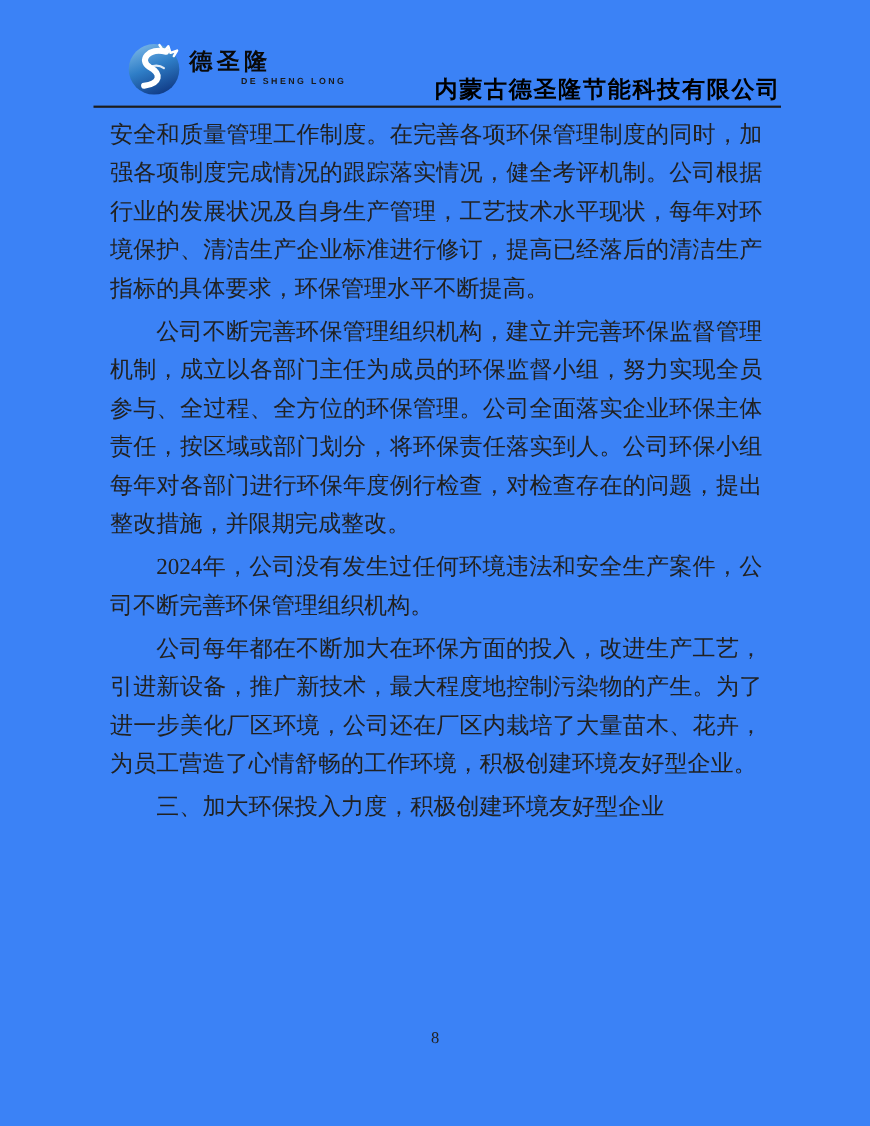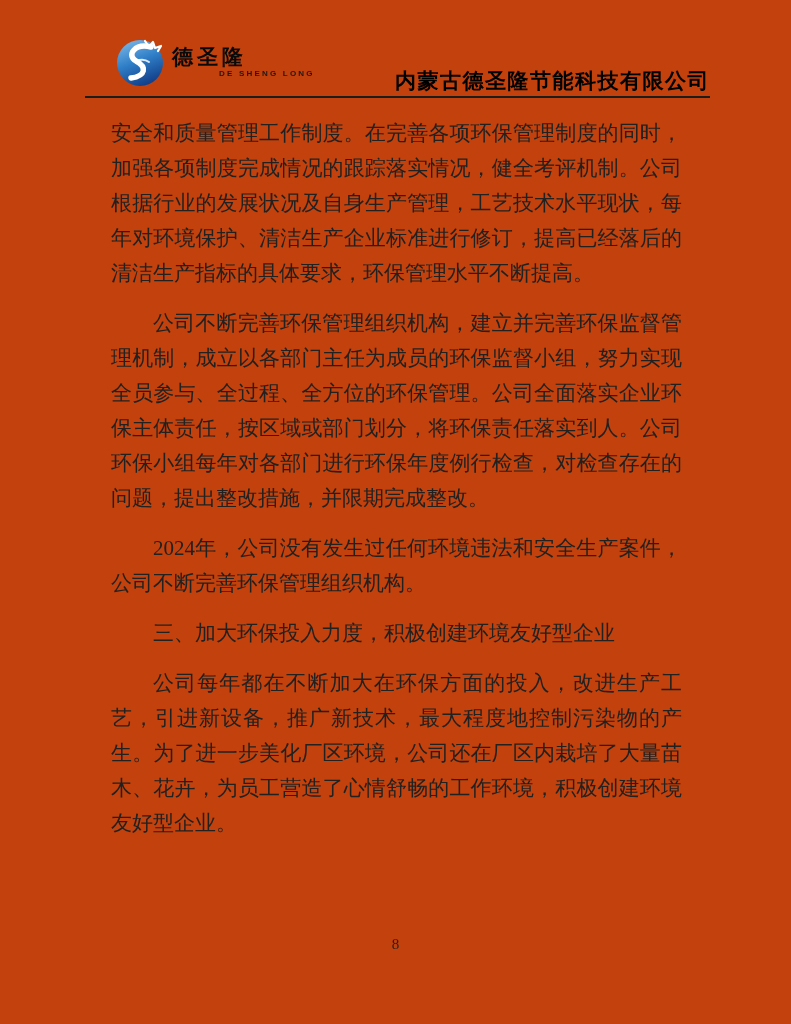--- a/index.html
+++ b/index.html
@@ -1,20 +1,20 @@
 <!DOCTYPE html>
 <html><head>
 <meta charset="utf-8">
 <style>
   html, body { margin: 0; padding: 0; background: #ffffff; }
   .page {
     position: relative;
     width: 791px;
     height: 1024px;
-    background: #c2410c;
+    background: #3b82f6;
     overflow: hidden;
     font-family: "Liberation Serif", serif;
     color: #1f1f1f;
   }
   
   .logo-block {
     position: absolute;
     left: 115px;
     top: 35px;
     display: flex;
@@ -62,21 +62,21 @@
     position: absolute;
     left: 96px;
     top: 101px;
     width: 601px;
     font-size: 21px;
     line-height: 35px;
     text-align: justify;
     text-justify: inter-ideograph;
     color: #212121;
   }
-  .body-text p { margin: 15px; padding: 0; text-indent: 2em; }
+  .body-text p { margin: 4px; padding: 0; text-indent: 2em; }
   .body-text p.first { text-indent: 0; }
   
   .page-number {
     position: absolute;
     left: 0;
     right: 0;
     top: 936px;
     text-align: center;
     font-size: 15px;
     color: #222222;
@@ -109,19 +109,19 @@
   </div>
 
   <div class="company-name">内蒙古德圣隆节能科技有限公司</div>
 
   <div class="header-rule"></div>
 
   <div class="body-text">
     <p class="first">安全和质量管理工作制度。在完善各项环保管理制度的同时，加强各项制度完成情况的跟踪落实情况，健全考评机制。公司根据行业的发展状况及自身生产管理，工艺技术水平现状，每年对环境保护、清洁生产企业标准进行修订，提高已经落后的清洁生产指标的具体要求，环保管理水平不断提高。</p>
     <p>公司不断完善环保管理组织机构，建立并完善环保监督管理机制，成立以各部门主任为成员的环保监督小组，努力实现全员参与、全过程、全方位的环保管理。公司全面落实企业环保主体责任，按区域或部门划分，将环保责任落实到人。公司环保小组每年对各部门进行环保年度例行检查，对检查存在的问题，提出整改措施，并限期完成整改。</p>
     <p>2024年，公司没有发生过任何环境违法和安全生产案件，公司不断完善环保管理组织机构。</p>
+    <p>公司每年都在不断加大在环保方面的投入，改进生产工艺，引进新设备，推广新技术，最大程度地控制污染物的产生。为了进一步美化厂区环境，公司还在厂区内栽培了大量苗木、花卉，为员工营造了心情舒畅的工作环境，积极创建环境友好型企业。</p>
     <p>三、加大环保投入力度，积极创建环境友好型企业</p>
-    <p>公司每年都在不断加大在环保方面的投入，改进生产工艺，引进新设备，推广新技术，最大程度地控制污染物的产生。为了进一步美化厂区环境，公司还在厂区内栽培了大量苗木、花卉，为员工营造了心情舒畅的工作环境，积极创建环境友好型企业。</p>
   </div>
 
   <div class="page-number">8</div>
 
 </div>
 
 </body></html>

